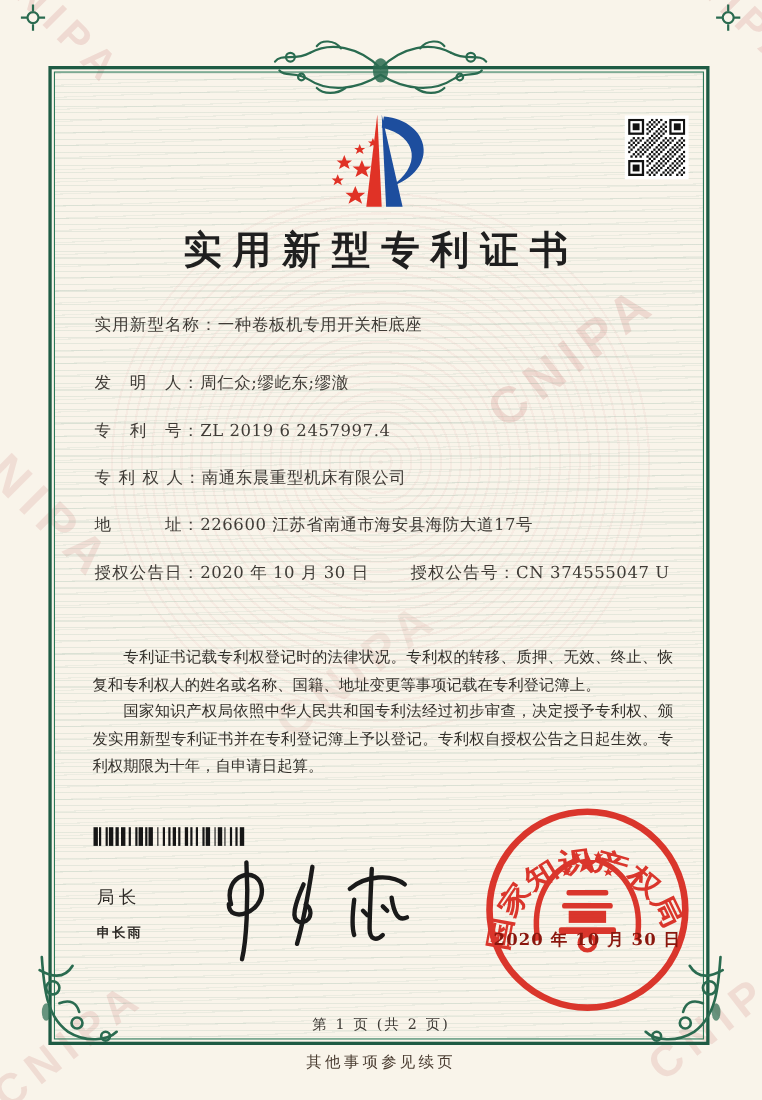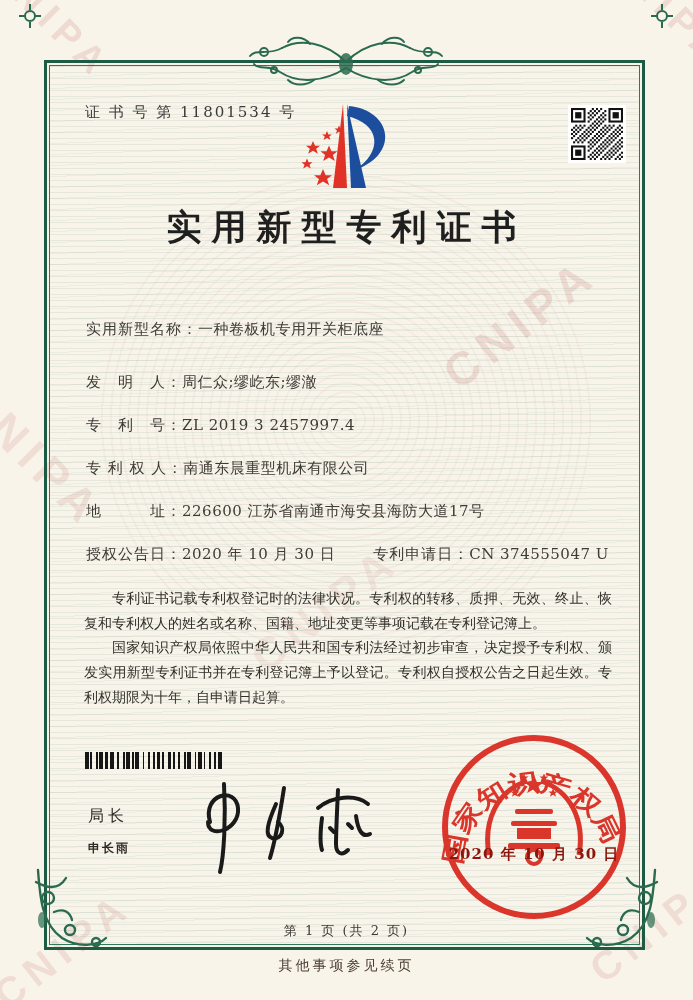--- a/index.html
+++ b/index.html
@@ -52,21 +52,21 @@
     position:absolute;left:85px;top:103px;
     font-size:15px;letter-spacing:2px;color:#3a3a3a;
   }
   .logo{position:absolute;left:283px;top:96px;}
   .qr{position:absolute;left:568px;top:105px;background:#fff;padding:3px;}
   .title{
     position:absolute;left:0;right:0;top:204px;margin:0;
     text-align:center;font-size:35px;font-weight:bold;
     letter-spacing:10px;color:#1f1f1f;
   }
-  .fields{position:absolute;left:86px;top:282px;width:530px;margin-top:34px;}
+  .fields{position:absolute;left:86px;top:282px;width:530px;}
   .field-row{
     display:flex;align-items:baseline;
     font-size:15px;color:#3f3b36;line-height:26px;
     margin-bottom:17px;white-space:nowrap;
   }
   .field-row:first-child{margin-bottom:27px;}
   .flabel{letter-spacing:1px;flex:none;}
   .fvalue{letter-spacing:0.5px;}
   .fpair2{margin-left:38px;display:flex;align-items:baseline;}
   .paras{
@@ -182,21 +182,20 @@
   </svg>
   <svg class="ornament" style="left:648px;top:2px;" width="30" height="28" viewBox="0 0 30 28">
     <g stroke="#2a6b50" fill="none" stroke-width="2">
       <circle cx="14" cy="14" r="5"></circle>
         <path d="M14,2 V8 M14,20 V26 M3,14 H9 M19,14 H25"></path>
     </g>
   </svg>
 
   <div class="content">
 
-    <div class="cert-no">证 书 号 第 11801534 号</div>
 
     <svg class="logo" width="126" height="98" viewBox="0 0 126 98">
       <path d="M60,8 L50,92 L64,92 Z" fill="#e03226"></path>
       <path d="M64,8 L68,92 L83,92 Z" fill="#1d4e9e"></path>
       <path d="M66,10 C108,14 118,58 72,74 C100,56 98,28 64,20 Z" fill="#1d4e9e"></path>
       <g fill="#e03226">
         <path transform="translate(40,82) scale(0.9)" d="M0,-10 L2.9,-3.1 10,-3.1 4.5,1.2 6.9,8.1 0,4 -6.9,8.1 -4.5,1.2 -10,-3.1 -2.9,-3.1 Z"></path>
         <path transform="translate(24,68) scale(0.55)" d="M0,-10 L2.9,-3.1 10,-3.1 4.5,1.2 6.9,8.1 0,4 -6.9,8.1 -4.5,1.2 -10,-3.1 -2.9,-3.1 Z"></path>
         <path transform="translate(30,52) scale(0.7)" d="M0,-10 L2.9,-3.1 10,-3.1 4.5,1.2 6.9,8.1 0,4 -6.9,8.1 -4.5,1.2 -10,-3.1 -2.9,-3.1 Z"></path>
         <path transform="translate(44,40) scale(0.5)" d="M0,-10 L2.9,-3.1 10,-3.1 4.5,1.2 6.9,8.1 0,4 -6.9,8.1 -4.5,1.2 -10,-3.1 -2.9,-3.1 Z"></path>
@@ -408,35 +407,35 @@
         <div class="field-row">
           <span class="flabel">实用新型名称：</span>
           <span class="fvalue">一种卷板机专用开关柜底座</span>
         </div>
         <div class="field-row">
           <span class="flabel">发　明　人：</span>
           <span class="fvalue">周仁众;缪屹东;缪澈</span>
         </div>
         <div class="field-row">
           <span class="flabel">专　利　号：</span>
-          <span class="fvalue">ZL 2019 3 2457997.4</span>
+          <span class="fvalue">ZL 2019 6 2457997.4</span>
         </div>
         <div class="field-row">
           <span class="flabel">专 利 权 人：</span>
           <span class="fvalue">南通东晨重型机床有限公司</span>
         </div>
         <div class="field-row">
           <span class="flabel">地　　　址：</span>
           <span class="fvalue">226600 江苏省南通市海安县海防大道17号</span>
         </div>
         <div class="field-row">
           <span class="flabel">授权公告日：</span>
           <span class="fvalue">2020 年 10 月 30 日</span>
           <span class="fpair2">
-            <span class="flabel">专利申请日：</span>
+            <span class="flabel">授权公告号：</span>
             <span class="fvalue">CN 374555047 U</span>
           </span>
         </div>
       </div>
 
     <div class="paras" id="paras">
         <p>专利证书记载专利权登记时的法律状况。专利权的转移、质押、无效、终止、恢复和专利权人的姓名或名称、国籍、地址变更等事项记载在专利登记簿上。</p>
         <p>国家知识产权局依照中华人民共和国专利法经过初步审查，决定授予专利权、颁发实用新型专利证书并在专利登记簿上予以登记。专利权自授权公告之日起生效。专利权期限为十年，自申请日起算。</p>
       </div>
 

